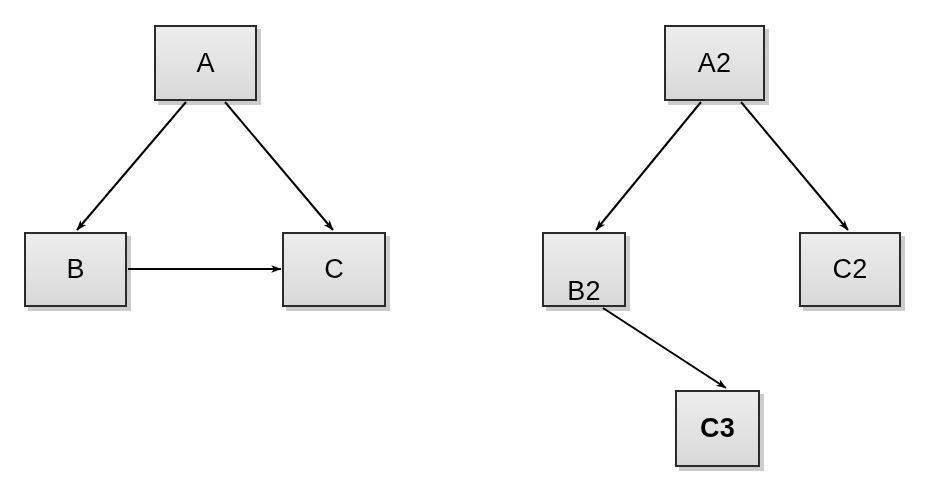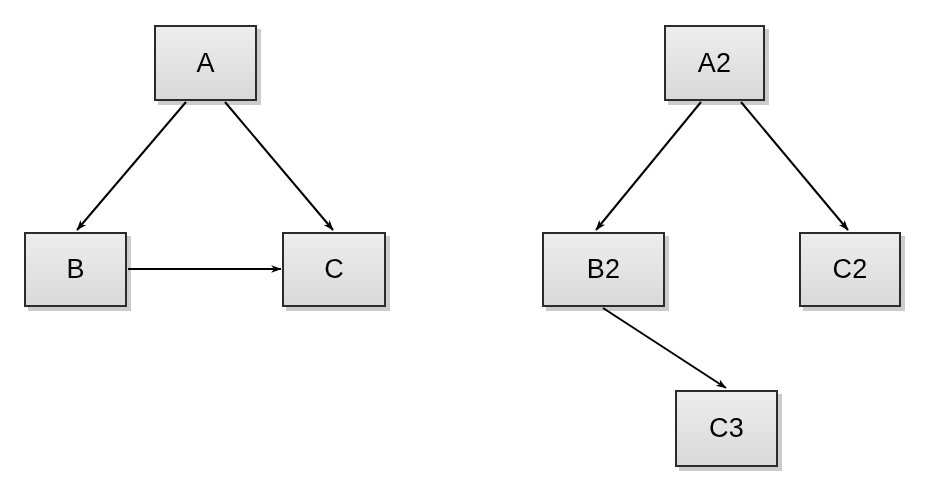--- a/index.html
+++ b/index.html
@@ -69,24 +69,24 @@
       </div>
       <div class="node" style="left: 24px; top: 232px; width: 103px; height: 75px;">
         <span class="node-label">B</span>
       </div>
       <div class="node" style="left: 282px; top: 232px; width: 104px; height: 75px;">
         <span class="node-label">C</span>
       </div>
       <div class="node" style="left: 664px; top: 25px; width: 101px; height: 76px;">
         <span class="node-label">A2</span>
       </div>
-      <div class="node" style="left: 542px; top: 232px; width: 123px; height: 75px;">
+      <div class="node" style="left: 542px; top: 232px; width: 84px; height: 75px; align-items: flex-end;">
         <span class="node-label">B2</span>
       </div>
       <div class="node" style="left: 799px; top: 232px; width: 102px; height: 75px;">
         <span class="node-label">C2</span>
       </div>
-      <div class="node" style="left: 675px; top: 390px; width: 103px; height: 77px;">
+      <div class="node" style="left: 675px; top: 390px; width: 85px; height: 77px; font-weight: bold;">
         <span class="node-label">C3</span>
       </div>
     </div>
 
 </div>
 
 </body></html>

